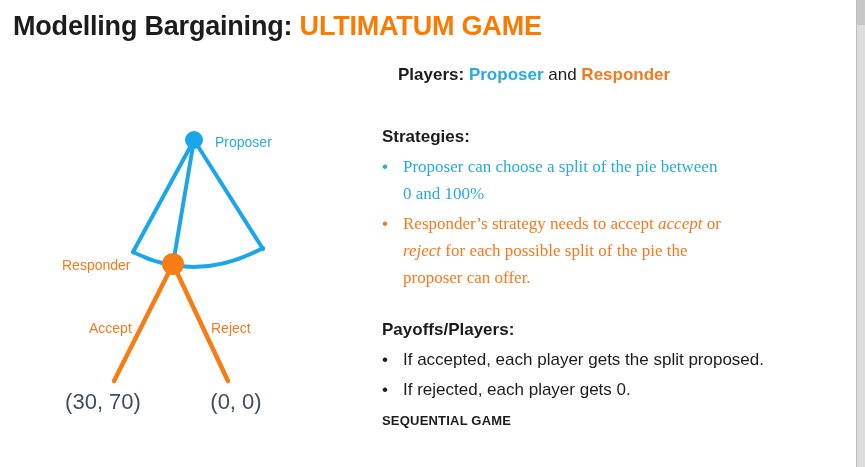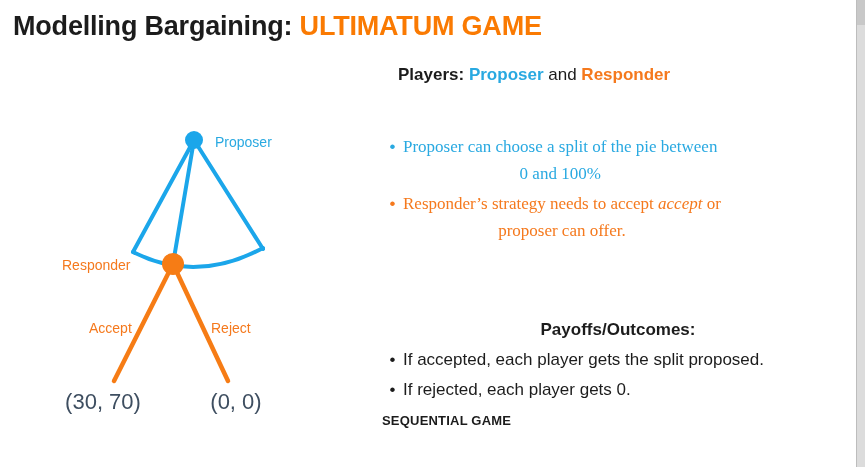--- a/index.html
+++ b/index.html
@@ -3,21 +3,20 @@
 <meta charset="utf-8">
 <style>
   html,body{margin:0;padding:0;}
   .screen{
     position:relative;
     width:865px;height:467px;
     background:#ffffff;
     overflow:hidden;
     font-family:"Liberation Sans", sans-serif;
     color:#1c1c1c;
-    text-align:center;
   }
   
   .title{
     position:absolute;left:13px;top:11px;
     font-size:27px;font-weight:700;letter-spacing:-0.2px;
     white-space:nowrap;
   }
   .title .hl{color:#fa7a02;}
   
   .tree-svg{position:absolute;left:0;top:0;width:370px;height:467px;}
@@ -76,40 +75,42 @@
   </svg>
 
   <div class="rcol">
 
     <div class="players">
       <span>Players:</span>
       <span class="p-blue">Proposer</span><span class="p-and"> and </span><span class="p-orange">Responder</span>
     </div>
 
     <div class="strategies">
+      <div class="sec-head">Strategies:</div>
       <div class="bullets">
         <div class="bullet blue">
           <span class="mark">•</span>
           <span class="txt">
             <span class="line">Proposer can choose a split of the pie between</span>
             <span class="line">0 and 100%</span>
           </span>
         </div>
         <div class="bullet orange">
           <span class="mark">•</span>
           <span class="txt">
             <span class="line"><span>Responder’s strategy needs to accept </span><i>accept</i><span> or</span></span>
+            <span class="line"><i>reject</i><span> for each possible split of the pie the</span></span>
             <span class="line"><span>proposer can offer.</span></span>
           </span>
         </div>
       </div>
     </div>
 
     <div class="payoffs">
-      <div class="sec-head">Payoffs/Outcomes:</div>
+      <div class="sec-head">Payoffs/Players:</div>
       <div class="bullets">
         <div class="bullet">
           <span class="mark">•</span>
           <span class="txt">If accepted, each player gets the split proposed.</span>
         </div>
         <div class="bullet">
           <span class="mark">•</span>
           <span class="txt">If rejected, each player gets 0.</span>
         </div>
       </div>

